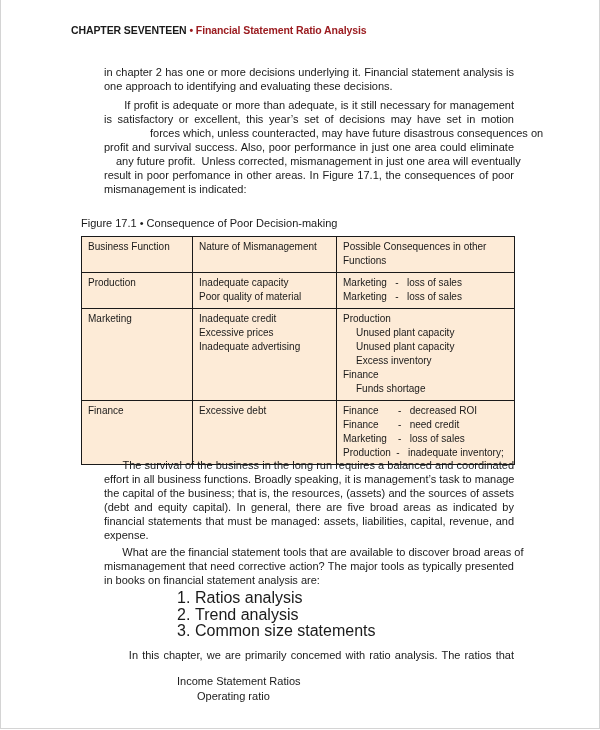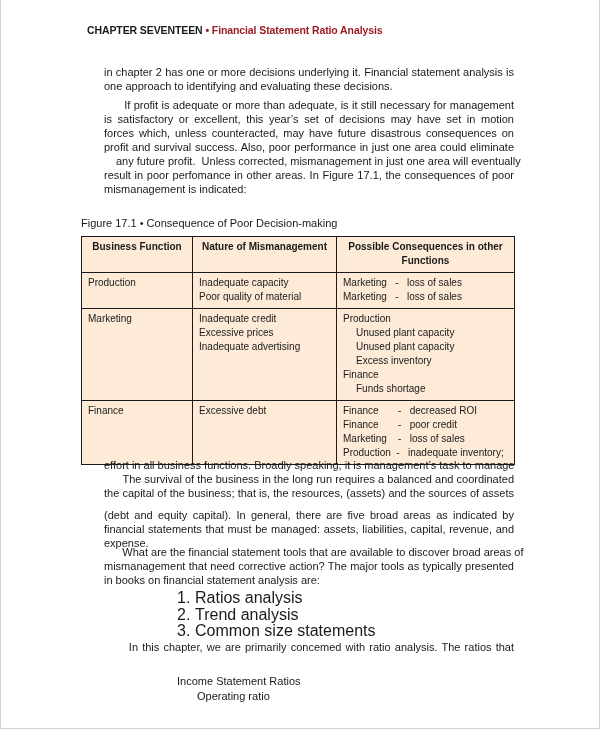--- a/index.html
+++ b/index.html
@@ -1,30 +1,30 @@
 <!DOCTYPE html>
 <html><head>
 <meta charset="utf-8">
 <style>
   html, body { margin: 0; padding: 0; background: #ffffff; }
   body { width: 600px; height: 730px; position: relative; overflow: hidden;
          font-family: "Liberation Sans", sans-serif; color: #1a1a1a; }
   .page-border { position: absolute; left: 0; top: 0; width: 598px; height: 728px;
                  border: 1px solid #d4d4d4; border-top: none; box-sizing: content-box; pointer-events: none; }
-  .header { position: absolute; left: 87px; top: 24px; font-size: 10.5px; font-weight: bold; letter-spacing: -0.1px; }
+  .header { position: absolute; left: 71px; top: 24px; font-size: 10.5px; font-weight: bold; letter-spacing: -0.1px; }
   .header .sep { color: #9b1c20; }
   .header .title { color: #9b1c20; }
   .p { position: absolute; left: 104px; width: 410px; font-size: 11px; line-height: 14px; text-align: justify; }
   .p .ln { display: block; text-align-last: justify; white-space: nowrap; }
   .p .ln.last { text-align-last: left; }
   .fig-title { position: absolute; left: 81px; top: 217px; font-size: 11px; font-weight: normal; }
   table.fig { position: absolute; left: 81px; top: 236px; border-collapse: collapse; width: 434px;
               background: #fdebd7; font-size: 10px; }
   table.fig td, table.fig th { border: 1px solid #1a1a1a; vertical-align: top; padding: 3px 6px 4px 6px; text-align: left; line-height: 14px; }
-  table.fig th { font-weight: bold; text-align: center; }
+  table.fig th { font-weight: normal; }
   .c1 { width: 98px; } .c2 { width: 131px; } .c3 { width: 165px; }
   .cl { display: block; white-space: pre; }
   .ind { padding-left: 13px; }
   .list { position: absolute; left: 177px; top: 590px; font-size: 16px; line-height: 16.5px; }
   .list .num { display: inline-block; width: 18px; }
   .ratios { position: absolute; left: 177px; top: 674px; font-size: 11px; line-height: 15px; }
   .ratios .sub { padding-left: 20px; }
 </style>
 </head>
 <body>
@@ -37,21 +37,21 @@
   <span class="title">Financial Statement Ratio Analysis</span>
 </div>
 
 <div class="p" style="top:65px;">
     <span class="ln" style="white-space: pre;">in chapter 2 has one or more decisions underlying it. Financial statement analysis is</span>
     <span class="ln last" style="white-space: pre;">one approach to identifying and evaluating these decisions.</span>
   </div>
 <div class="p" style="top:98px;">
     <span class="ln" style="white-space: pre;">      If profit is adequate or more than adequate, is it still necessary for management</span>
     <span class="ln" style="white-space: pre;">is satisfactory or excellent, this year’s set of decisions may have set in motion</span>
-    <span class="ln" style="white-space: pre;">forces which, unless counteracted, may have future disastrous consequences on</span>
+    <span class="ln" style="white-space: pre; margin-left: 46px;">forces which, unless counteracted, may have future disastrous consequences on</span>
     <span class="ln" style="white-space: pre;">profit and survival success. Also, poor performance in just one area could eliminate</span>
     <span class="ln" style="white-space: pre; margin-left: 12px;">any future profit.  Unless corrected, mismanagement in just one area will eventually</span>
     <span class="ln" style="white-space: pre;">result in poor perfomance in other areas. In Figure 17.1, the consequences of poor</span>
     <span class="ln last" style="white-space: pre;">mismanagement is indicated:</span>
   </div>
 
 <div class="fig-title">Figure 17.1 • Consequence of Poor Decision-making</div>
 
 <table class="fig">
   <thead>
@@ -89,48 +89,48 @@
           <span class="cl ind">Funds shortage</span>
         </td>
       </tr>
       <tr>
         <td>Finance</td>
         <td>
           <span class="cl">Excessive debt</span>
         </td>
         <td>
           <span class="cl">Finance       -   decreased ROI</span>
-          <span class="cl">Finance       -   poor credit</span>
+          <span class="cl">Finance       -   need credit</span>
           <span class="cl">Marketing    -   loss of sales</span>
           <span class="cl">Production  -   inadequate inventory;</span>
         </td>
       </tr>
     </tbody>
 </table>
 
 <div class="p" style="top:458px;">
+    <span class="ln" style="white-space: pre;">      The survival of the business in the long run requires a balanced and coordinated</span>
     <span class="ln" style="white-space: pre;">effort in all business functions. Broadly speaking, it is management’s task to manage</span>
-    <span class="ln" style="white-space: pre;">      The survival of the business in the long run requires a balanced and coordinated</span>
     <span class="ln" style="white-space: pre;">the capital of the business; that is, the resources, (assets) and the sources of assets</span>
-    <span class="ln" style="white-space: pre; margin-top: 8px;">(debt and equity capital). In general, there are five broad areas as indicated by</span>
+    <span class="ln" style="white-space: pre;">(debt and equity capital). In general, there are five broad areas as indicated by</span>
     <span class="ln" style="white-space: pre;">financial statements that must be managed: assets, liabilities, capital, revenue, and</span>
     <span class="ln last" style="white-space: pre;">expense.</span>
   </div>
 <div class="p" style="top:545px;">
     <span class="ln" style="white-space: pre;">      What are the financial statement tools that are available to discover broad areas of</span>
     <span class="ln" style="white-space: pre;">mismanagement that need corrective action? The major tools as typically presented</span>
     <span class="ln last" style="white-space: pre;">in books on financial statement analysis are:</span>
   </div>
 
 <div class="list" id="tools-list">
     <div><span class="num">1.</span><span>Ratios analysis</span></div>
     <div><span class="num">2.</span><span>Trend analysis</span></div>
     <div><span class="num">3.</span><span>Common size statements</span></div>
   </div>
 
 <div class="p" style="top:640px;">
-    <span class="ln" style="white-space: pre;">      In this chapter, we are primarily concemed with ratio analysis. The ratios that</span>
+    <span class="ln" style="white-space: pre; margin-top: 8px;">      In this chapter, we are primarily concemed with ratio analysis. The ratios that</span>
   </div>
 
 <div class="ratios">
   <div>Income Statement Ratios</div>
   <div class="sub">Operating ratio</div>
 </div>
 
 </body></html>

